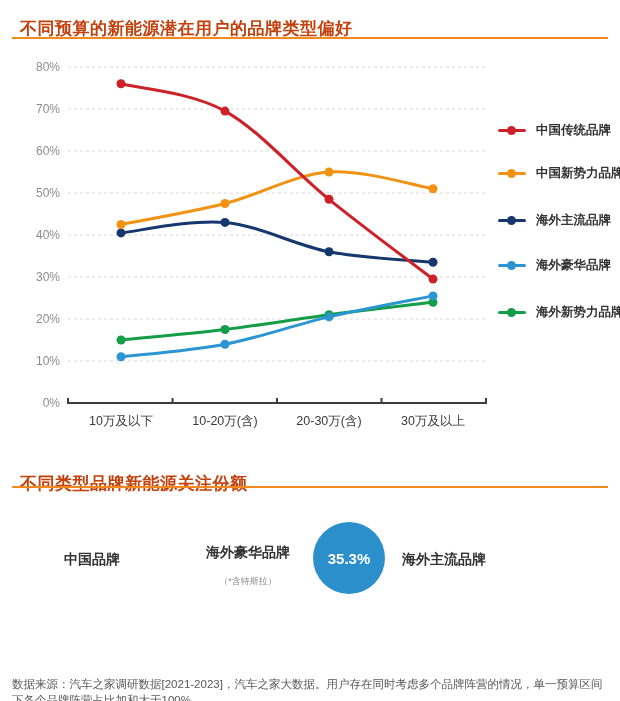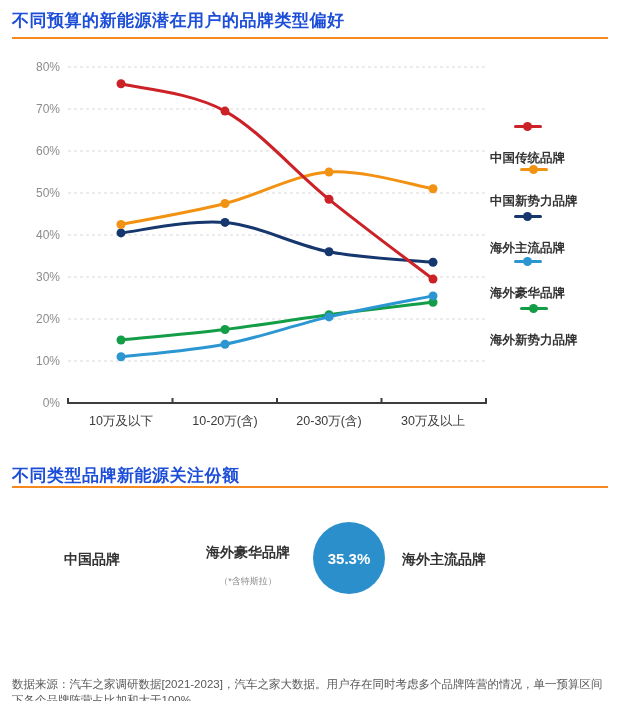--- a/index.html
+++ b/index.html
@@ -2,34 +2,34 @@
 <html><head>
 <meta charset="utf-8">
 <style>
   html,body{margin:0;padding:0;}
   body{
     width:620px;height:701px;position:relative;overflow:hidden;
     background:#ffffff;
     font-family:"Liberation Sans","DejaVu Sans",sans-serif;
   }
   .section-title{
-    position:absolute;left:12px;margin:0;
-    font-size:17px;font-weight:bold;color:#1d4ed8;letter-spacing:.5px;
+    position:absolute;left:12px;margin:8px;
+    font-size:17px;font-weight:bold;color:#c2410c;letter-spacing:.5px;
     white-space:nowrap;
   }
   .accent-rule{
     position:absolute;left:12px;width:596px;height:2px;background:#f5881f;
   }
   #title1{top:9px;}
   #rule1{top:37px;}
   #title2{top:464px;}
   #rule2{top:486px;}
   #chart1{position:absolute;left:0;top:55px;width:620px;height:380px;}
   #legend{position:absolute;left:482px;top:55px;width:138px;height:300px;}
-  .legend-item{position:absolute;left:8px;display:flex;align-items:center;gap:0;height:16px;flex-direction:column;}
+  .legend-item{position:absolute;left:16px;display:flex;align-items:center;gap:10px;height:16px;}
   .legend-marker{position:relative;width:28px;height:9px;flex:0 0 28px;}
   .legend-marker .lline{position:absolute;left:0;right:0;top:3px;height:3px;border-radius:2px;}
   .legend-marker .ldot{position:absolute;left:9px;top:0;width:9px;height:9px;border-radius:50%;}
   .legend-label{font-size:12.5px;font-weight:600;color:#333;white-space:nowrap;}
   #bubbles{position:absolute;left:0;top:495px;width:620px;height:145px;}
   .bubble-circle{
     position:absolute;border-radius:50%;
     display:flex;align-items:center;justify-content:center;
     color:#fff;font-weight:bold;
   }

